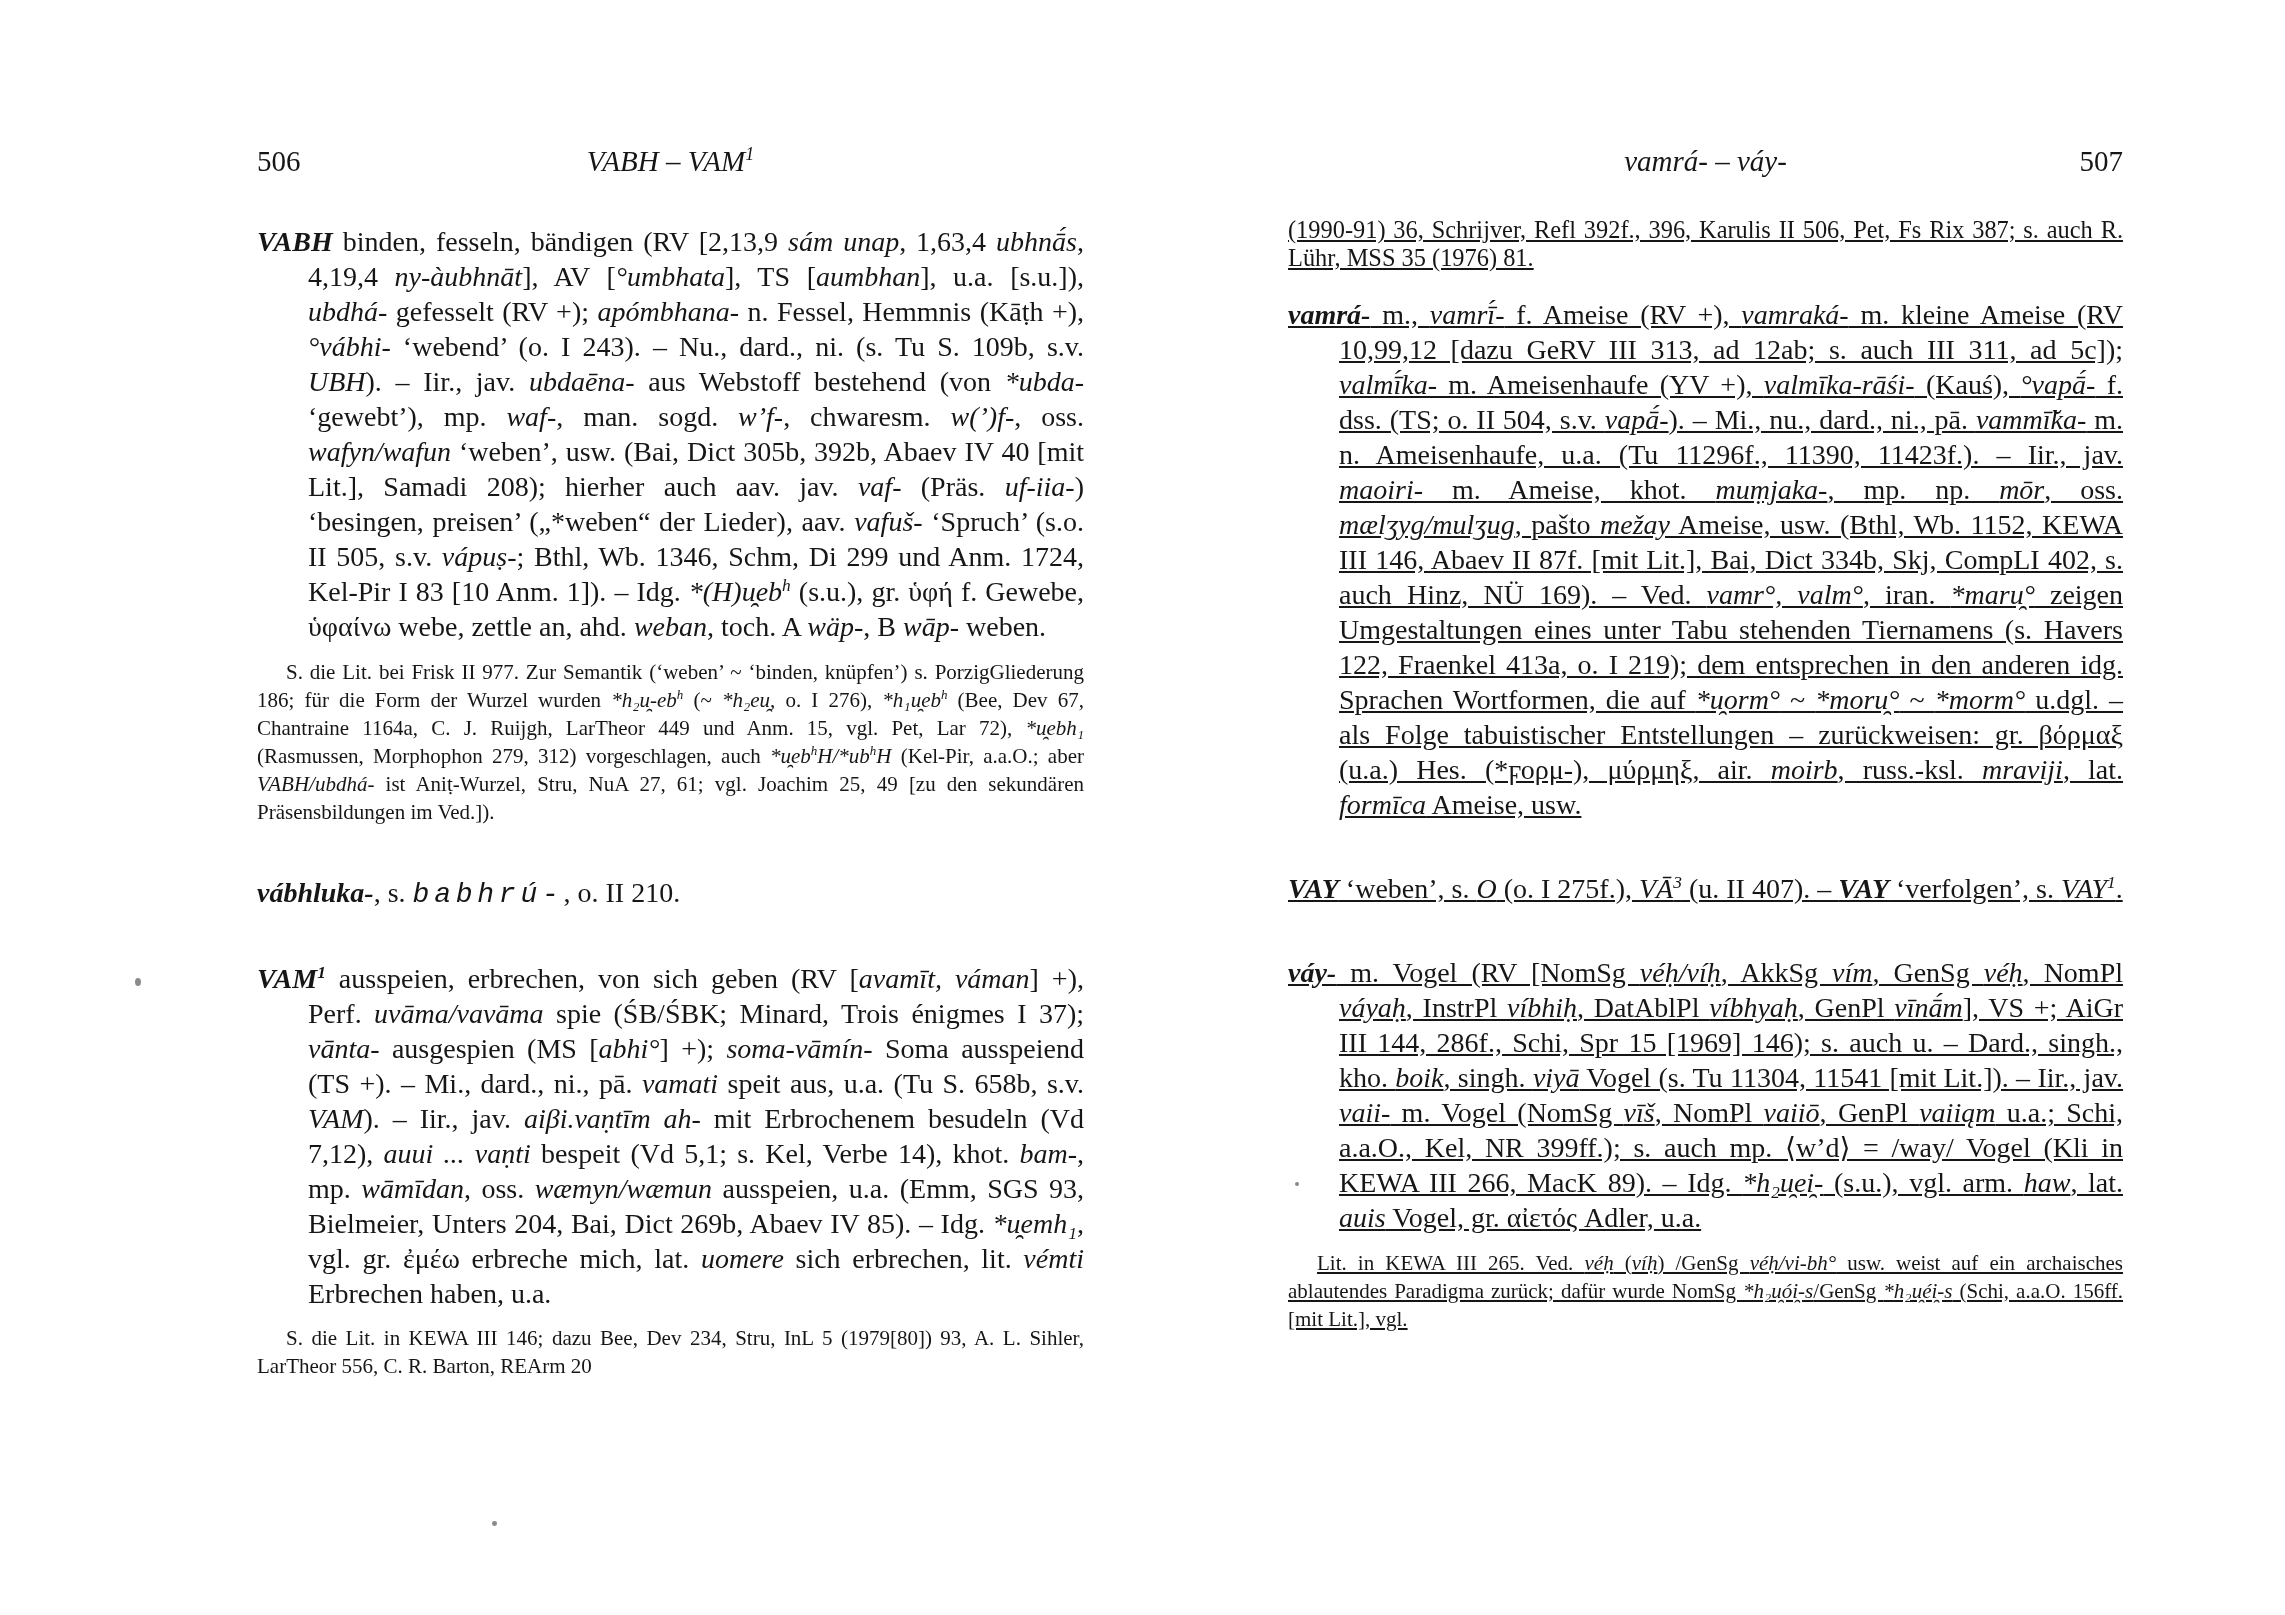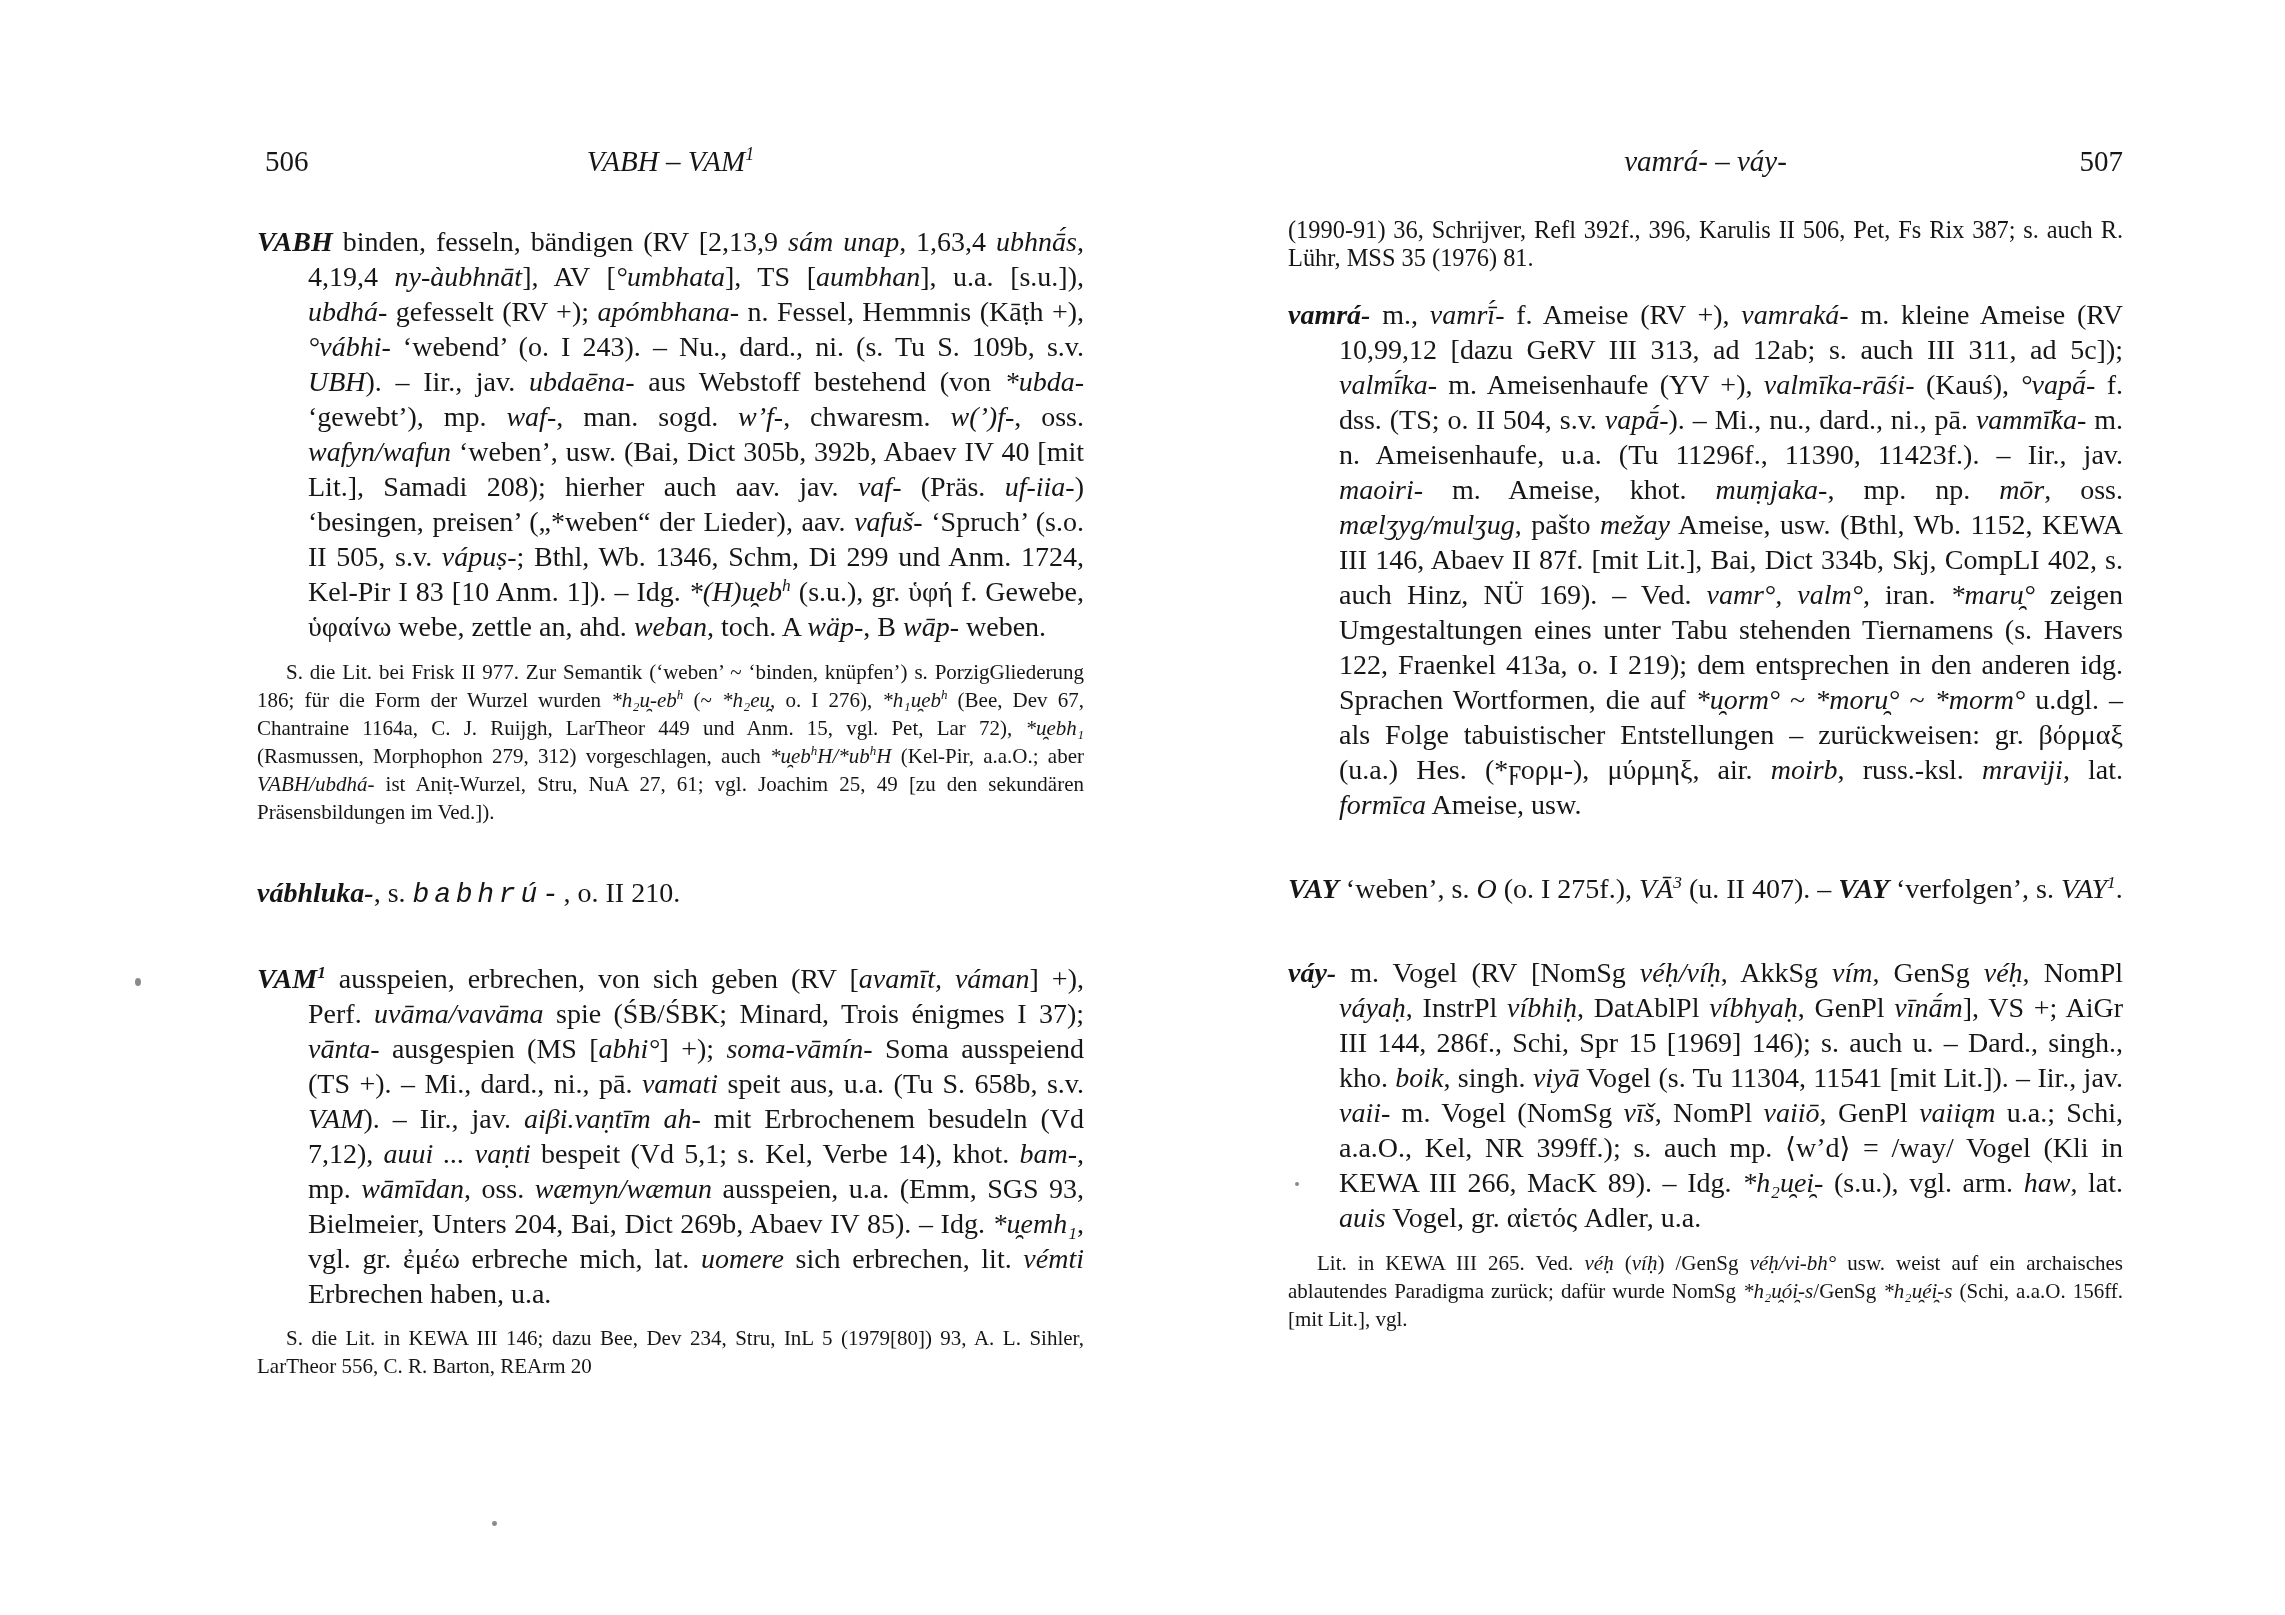--- a/index.html
+++ b/index.html
@@ -7,25 +7,25 @@
     width:2286px;height:1615px;position:relative;overflow:hidden;
     background:#ffffff;color:#161616;
     font-family:"Liberation Serif","DejaVu Serif",serif;
     -webkit-font-smoothing:antialiased;
   }
   .page{position:absolute;top:144px;}
   .page-left{left:257px;width:827px;}
   .page-right{left:1288px;width:835px;}
   .pagehead{display:grid;grid-template-columns:1fr auto 1fr;align-items:baseline;
     font-size:29px;line-height:35px;}
-  .pagehead .pn-left{justify-self:start;margin-left:8px;}
+  .pagehead .pn-left{justify-self:start;}
   .pagehead .pn-right{justify-self:end;}
   .pagehead .rh{justify-self:center;font-style:italic;}
   .content-left{margin-top:45px;}
-  .content-right{margin-top:37px;}
+  .content-right{margin-top:37px;text-decoration:underline;}
   p{margin:0;text-align:justify;}
   .entry{font-size:28px;line-height:35px;padding-left:51px;text-indent:-51px;}
   .note{font-size:21px;line-height:28px;text-indent:29px;}
   .cont{font-size:24.4px;line-height:28px;text-indent:0;}
   .mt-note{margin-top:13.7px;}
   .mt-entry{margin-top:49px;}
   .mt-entry-sm{margin-top:25px;}
   .it{font-style:italic;}
   .bd{font-weight:bold;}
   .spd{letter-spacing:.17em;font-family:Liberation Mono, monospace;}

